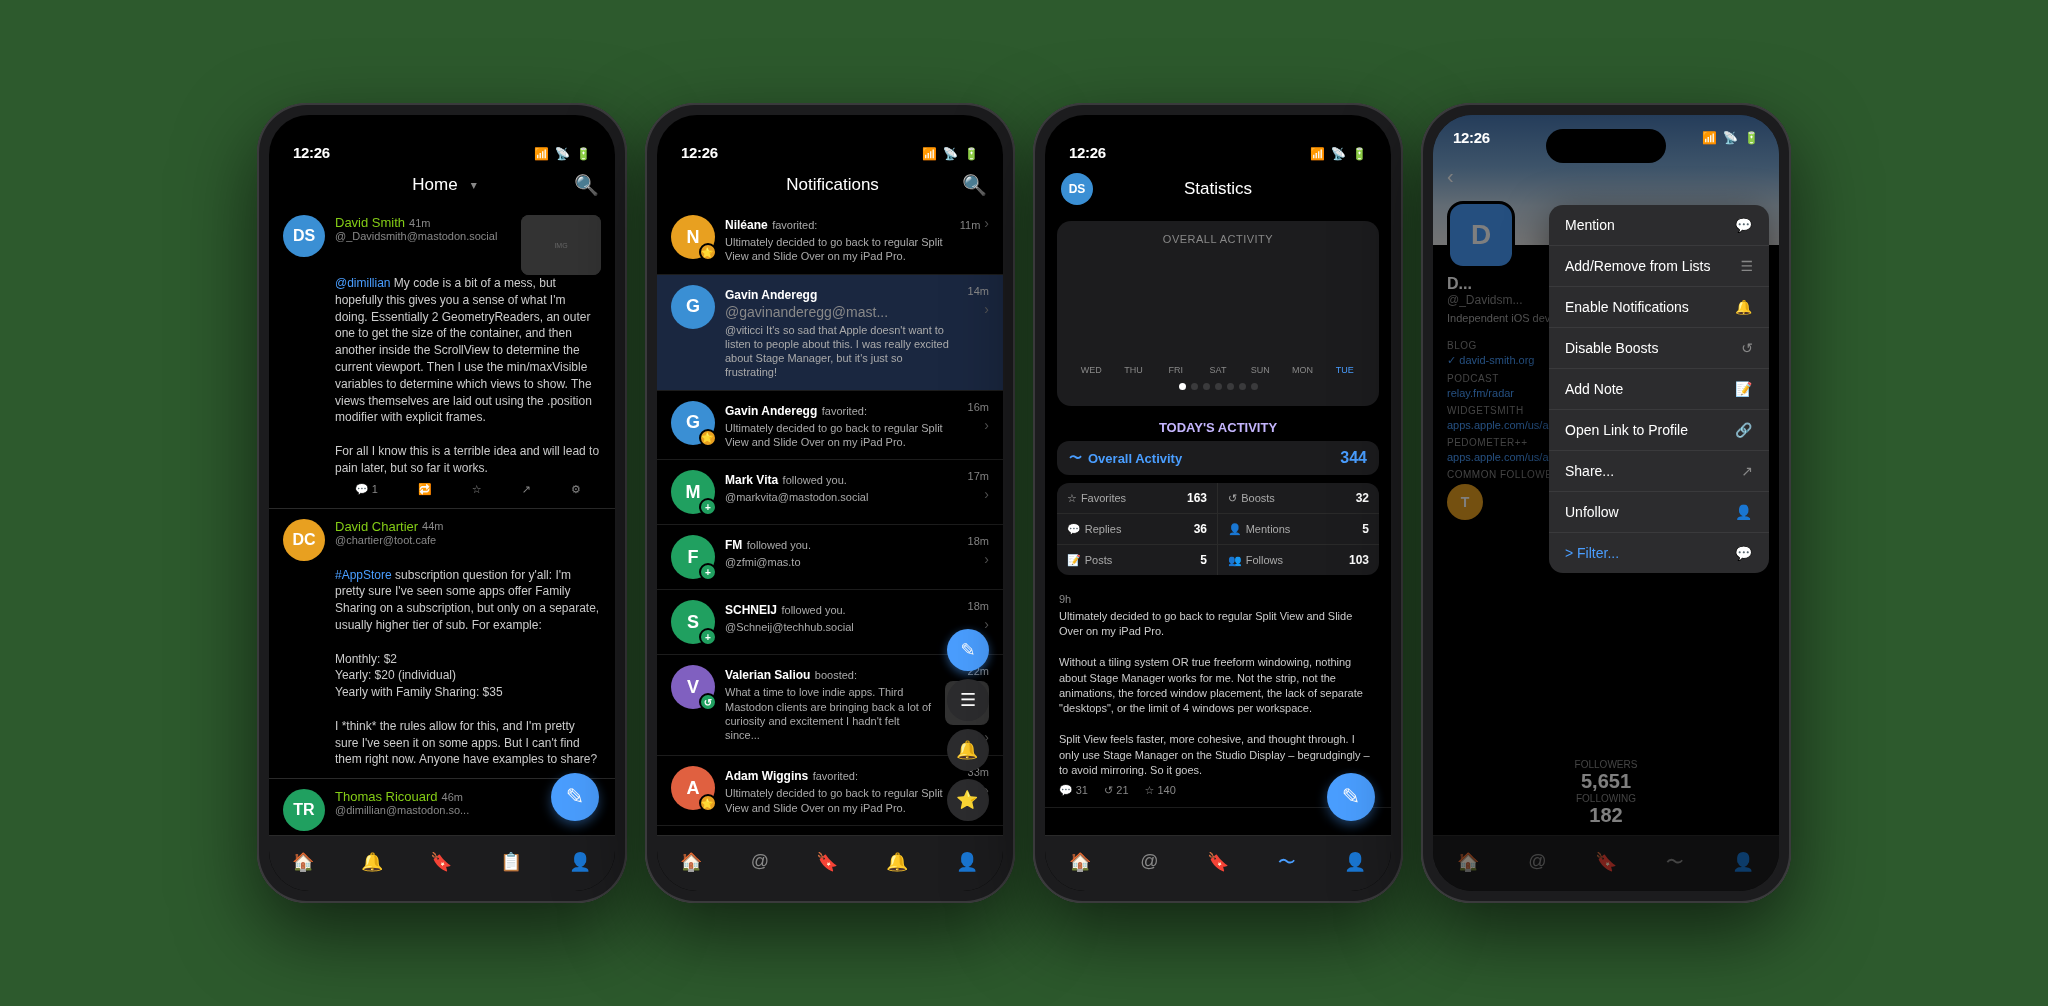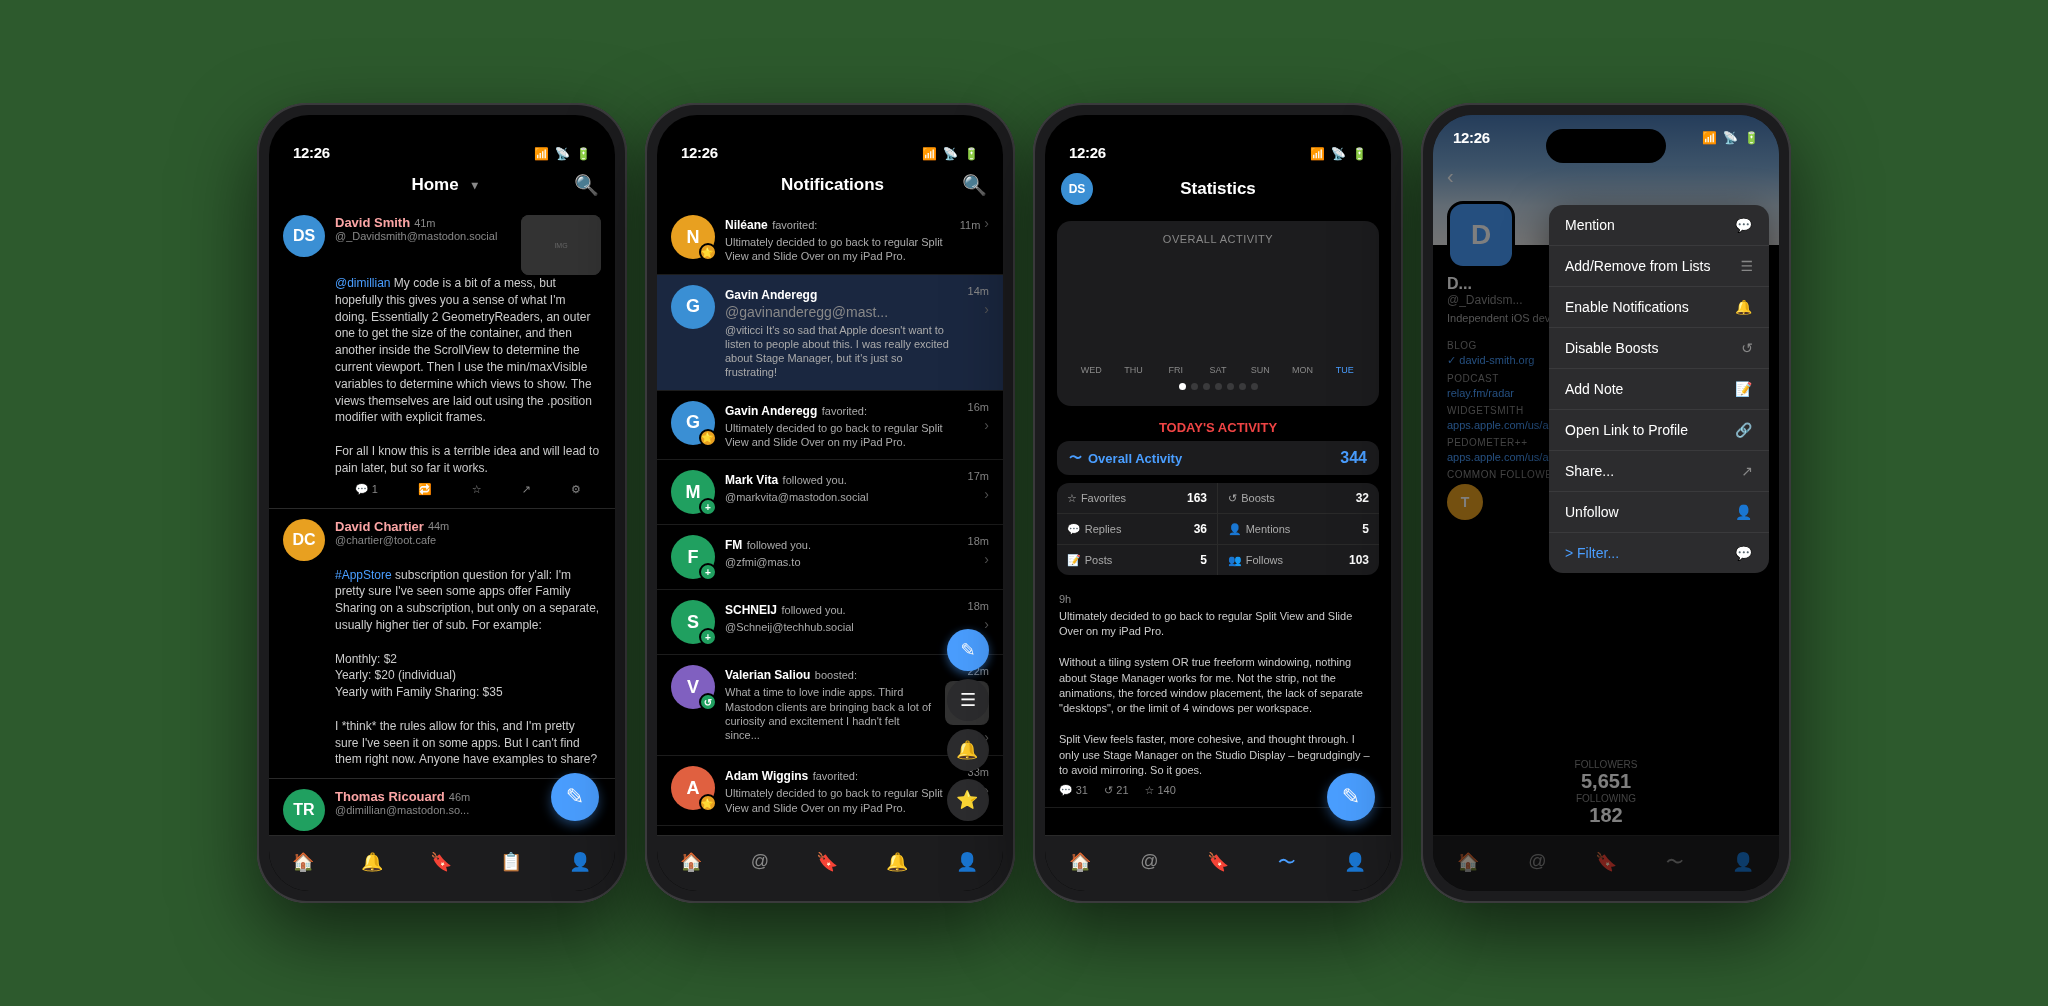--- a/index.html
+++ b/index.html
@@ -85,21 +85,21 @@
     .nav-header {
       display: flex;
       align-items: center;
       justify-content: space-between;
       padding: 4px 16px 8px;
       color: #fff;
       flex-shrink: 0;
     }
     .nav-title {
       font-size: 17px;
-      font-weight: 700;
+      font-weight: 400;
       display: flex;
       align-items: center;
       gap: 13px;
     }
     .nav-title .chevron { font-size: 12px; color: #888; }
     .nav-icon { font-size: 20px; color: #fff; }
     
     .feed {
       flex: 1;
       overflow: hidden;
@@ -124,23 +124,23 @@
       display: flex;
       align-items: center;
       justify-content: center;
       font-size: 16px;
       color: #fff;
       font-weight: 600;
       overflow: hidden;
     }
     .post-meta { flex: 1; }
     .post-user {
-      font-weight: 700;
+      font-weight: 400;
       font-size: 13px;
-      color: #fca5a5;
+      color: #84cc16;
     }
     .post-handle { color: #888; font-size: 11px; }
     .post-time { color: #888; font-size: 11px; }
     .post-text {
       font-size: 12px;
       color: #ccc;
       line-height: 1.4;
       margin-left: 52px;
     }
     .post-text .link { color: #4a9eff; }
@@ -340,21 +340,21 @@
     }
     .chart-dot {
       width: 7px;
       height: 7px;
       border-radius: 50%;
       background: #3a3a3c;
     }
     .chart-dot.active { background: #fff; }
     .today-link {
       text-align: center;
-      color: #ef4444;
+      color: #c4b5fd;
       font-size: 13px;
       font-weight: 600;
       padding: 6px 4px;
     }
     .activity-row {
       display: flex;
       align-items: center;
       justify-content: space-between;
       padding: 8px 12px;
       background: #1c1c1e;

